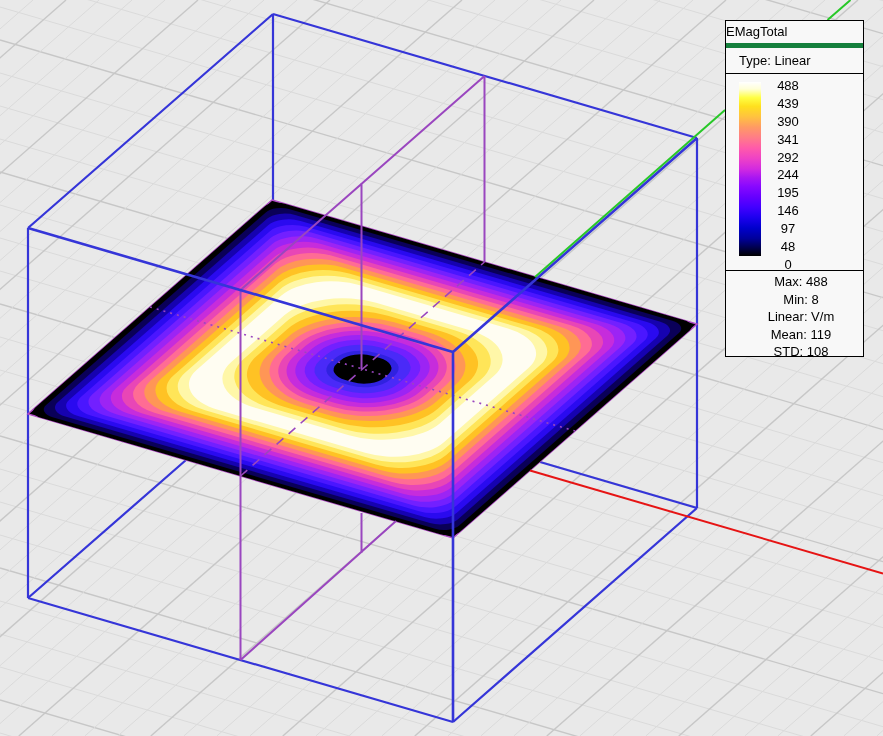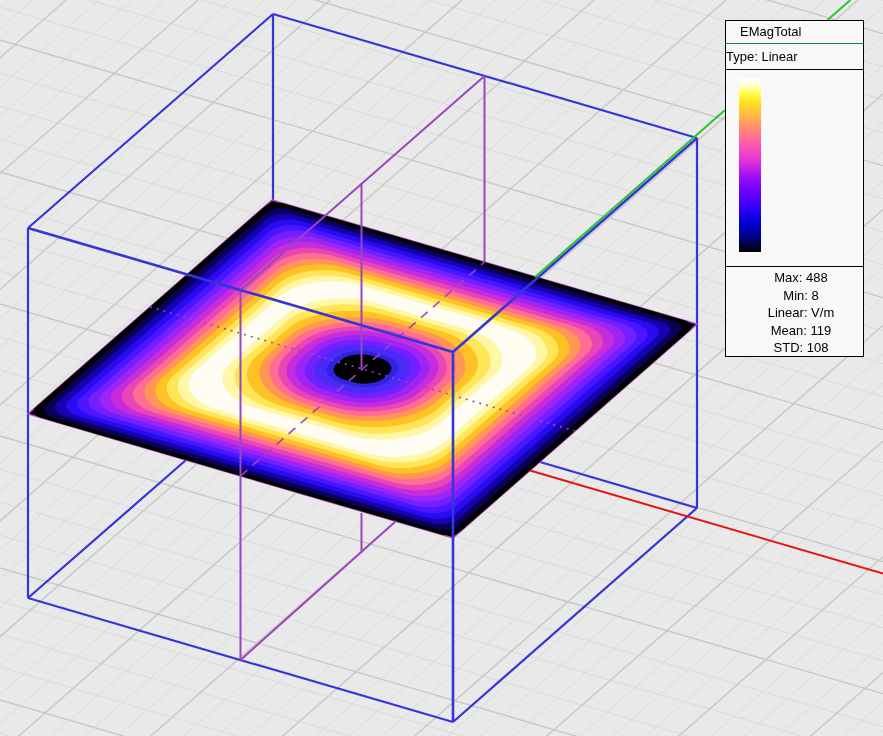--- a/index.html
+++ b/index.html
@@ -3,24 +3,24 @@
 <meta charset="utf-8">
 <style>
   html,body{margin:0;padding:0;background:#555;}
   #stage{position:relative;width:883px;height:736px;overflow:hidden;
          font-family:"Liberation Sans", sans-serif;background:#e9e9e9;}
   #stage svg{position:absolute;left:0;top:0;}
   
   .legend{position:absolute;left:725px;top:20px;width:139px;height:337px;
           background:#f8f8f8;border:1px solid #000;box-sizing:border-box;
           color:#000;font-size:13px;}
-  .lg-title{height:22px;line-height:22px;border-bottom:1px solid #15803d;
-            padding-left:14px;}
+  .lg-title{height:22px;line-height:22px;border-bottom:5px solid #15803d;
+            }
   .lg-type{height:25px;line-height:25px;border-bottom:1px solid #000;
-           }
+           padding-left:13px;}
   .lg-bar-section{position:relative;height:196px;border-bottom:1px solid #000;}
   .lg-bar{position:absolute;left:13px;top:8px;width:22px;height:174px;}
   .lg-labels{position:absolute;left:40px;top:3px;width:44px;}
   .lg-labels div{height:17.9px;line-height:17.9px;text-align:center;}
   .lg-stats{padding:2px 0 0 13px;}
   .lg-stats div{height:17.6px;line-height:17.6px;text-align:center;}
 </style>
 </head>
 <body>
 
@@ -188,20 +188,33 @@
 
     <path fill="none" stroke-width="2" d="M535 277 L725 110 M827.5 20 L850.5 0" stroke="#28c828"></path>
     <line stroke-width="2" x1="530" y1="470.5" x2="883" y2="573.5" stroke="#e61414"></line>
   </svg>
 
   <div class="legend">
     <div class="lg-title">EMagTotal</div>
     <div class="lg-type">Type: Linear</div>
     <div class="lg-bar-section">
       <div class="lg-bar" style="background: linear-gradient(rgb(255, 255, 255) 0%, rgb(255, 255, 216) 4%, rgb(255, 255, 68) 9%, rgb(255, 224, 30) 14%, rgb(255, 194, 64) 20%, rgb(255, 154, 100) 26%, rgb(255, 124, 136) 32%, rgb(255, 90, 170) 38%, rgb(238, 66, 198) 44%, rgb(210, 42, 224) 50%, rgb(168, 22, 242) 55%, rgb(136, 8, 255) 60%, rgb(102, 0, 255) 66%, rgb(66, 0, 255) 72%, rgb(28, 0, 238) 78%, rgb(0, 0, 204) 84%, rgb(0, 0, 154) 90%, rgb(0, 0, 80) 95%, rgb(0, 0, 0) 100%);"></div>
+      <div class="lg-labels" id="scaleLabels">
+          <div>488</div>
+          <div>439</div>
+          <div>390</div>
+          <div>341</div>
+          <div>292</div>
+          <div>244</div>
+          <div>195</div>
+          <div>146</div>
+          <div>97</div>
+          <div>48</div>
+          <div>0</div>
+        </div>
     </div>
     <div class="lg-stats">
       <div>Max: 488</div>
       <div>Min: 8</div>
       <div>Linear: V/m</div>
       <div>Mean: 119</div>
       <div>STD: 108</div>
     </div>
   </div>
 

